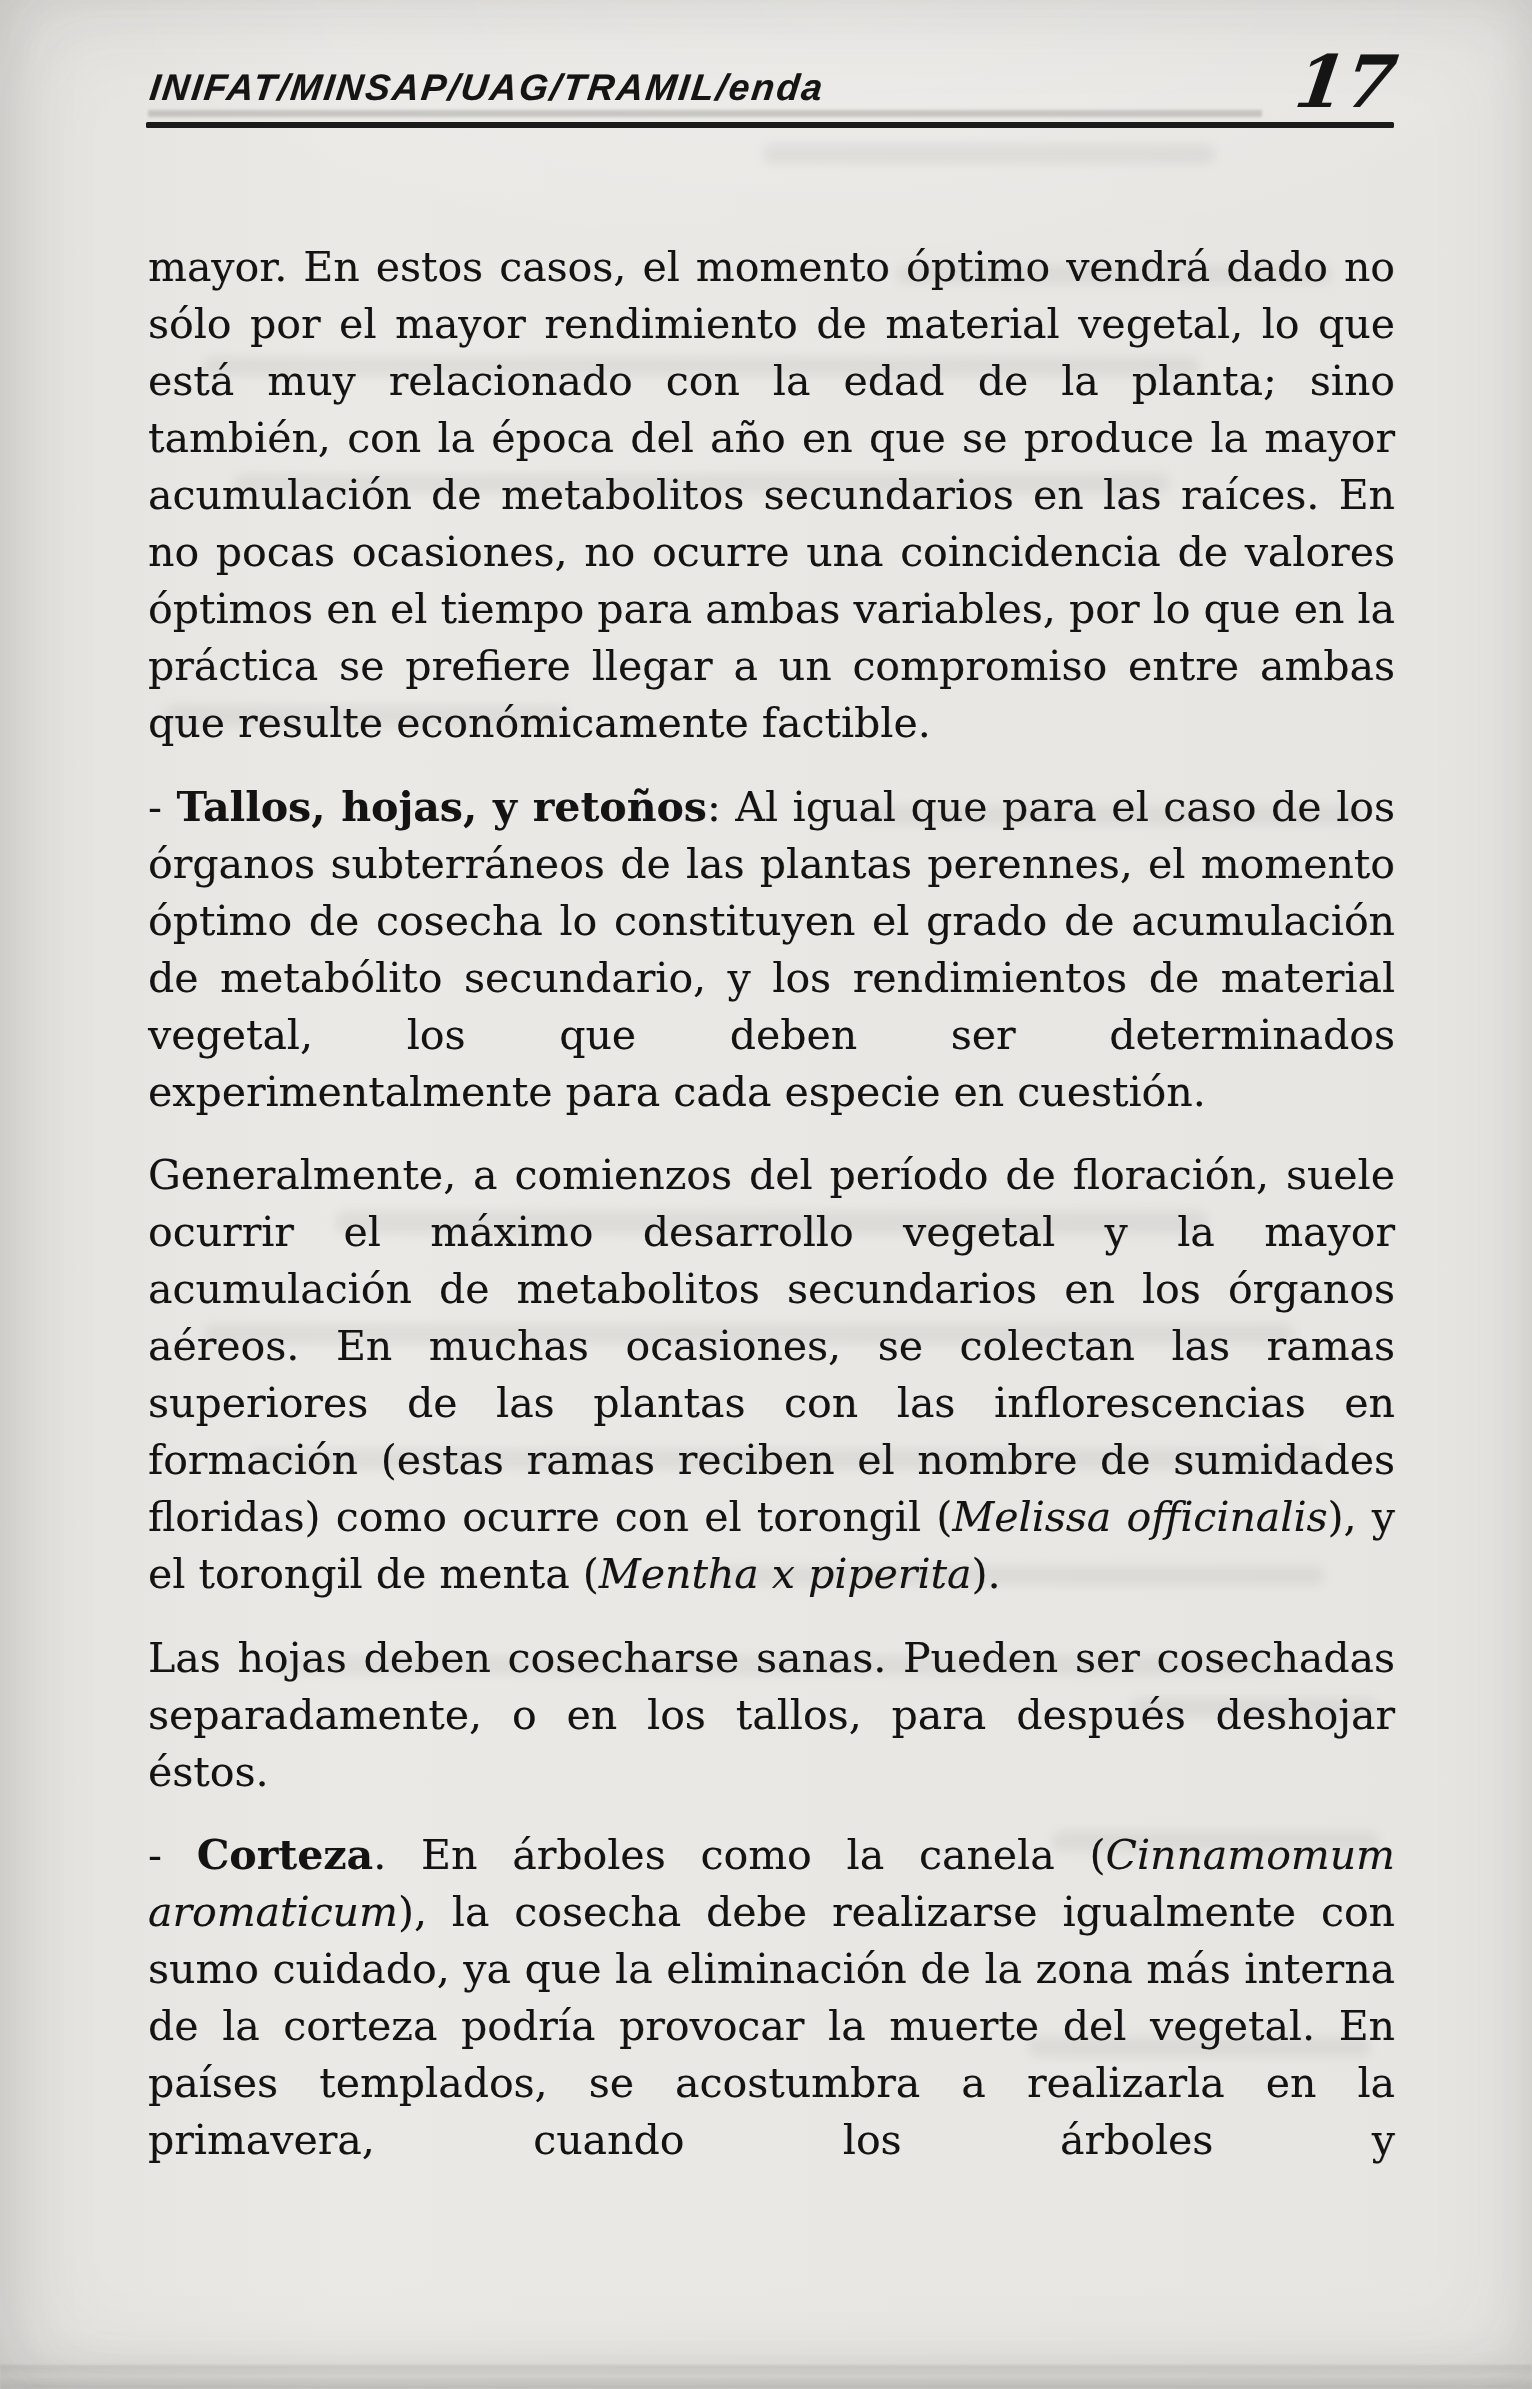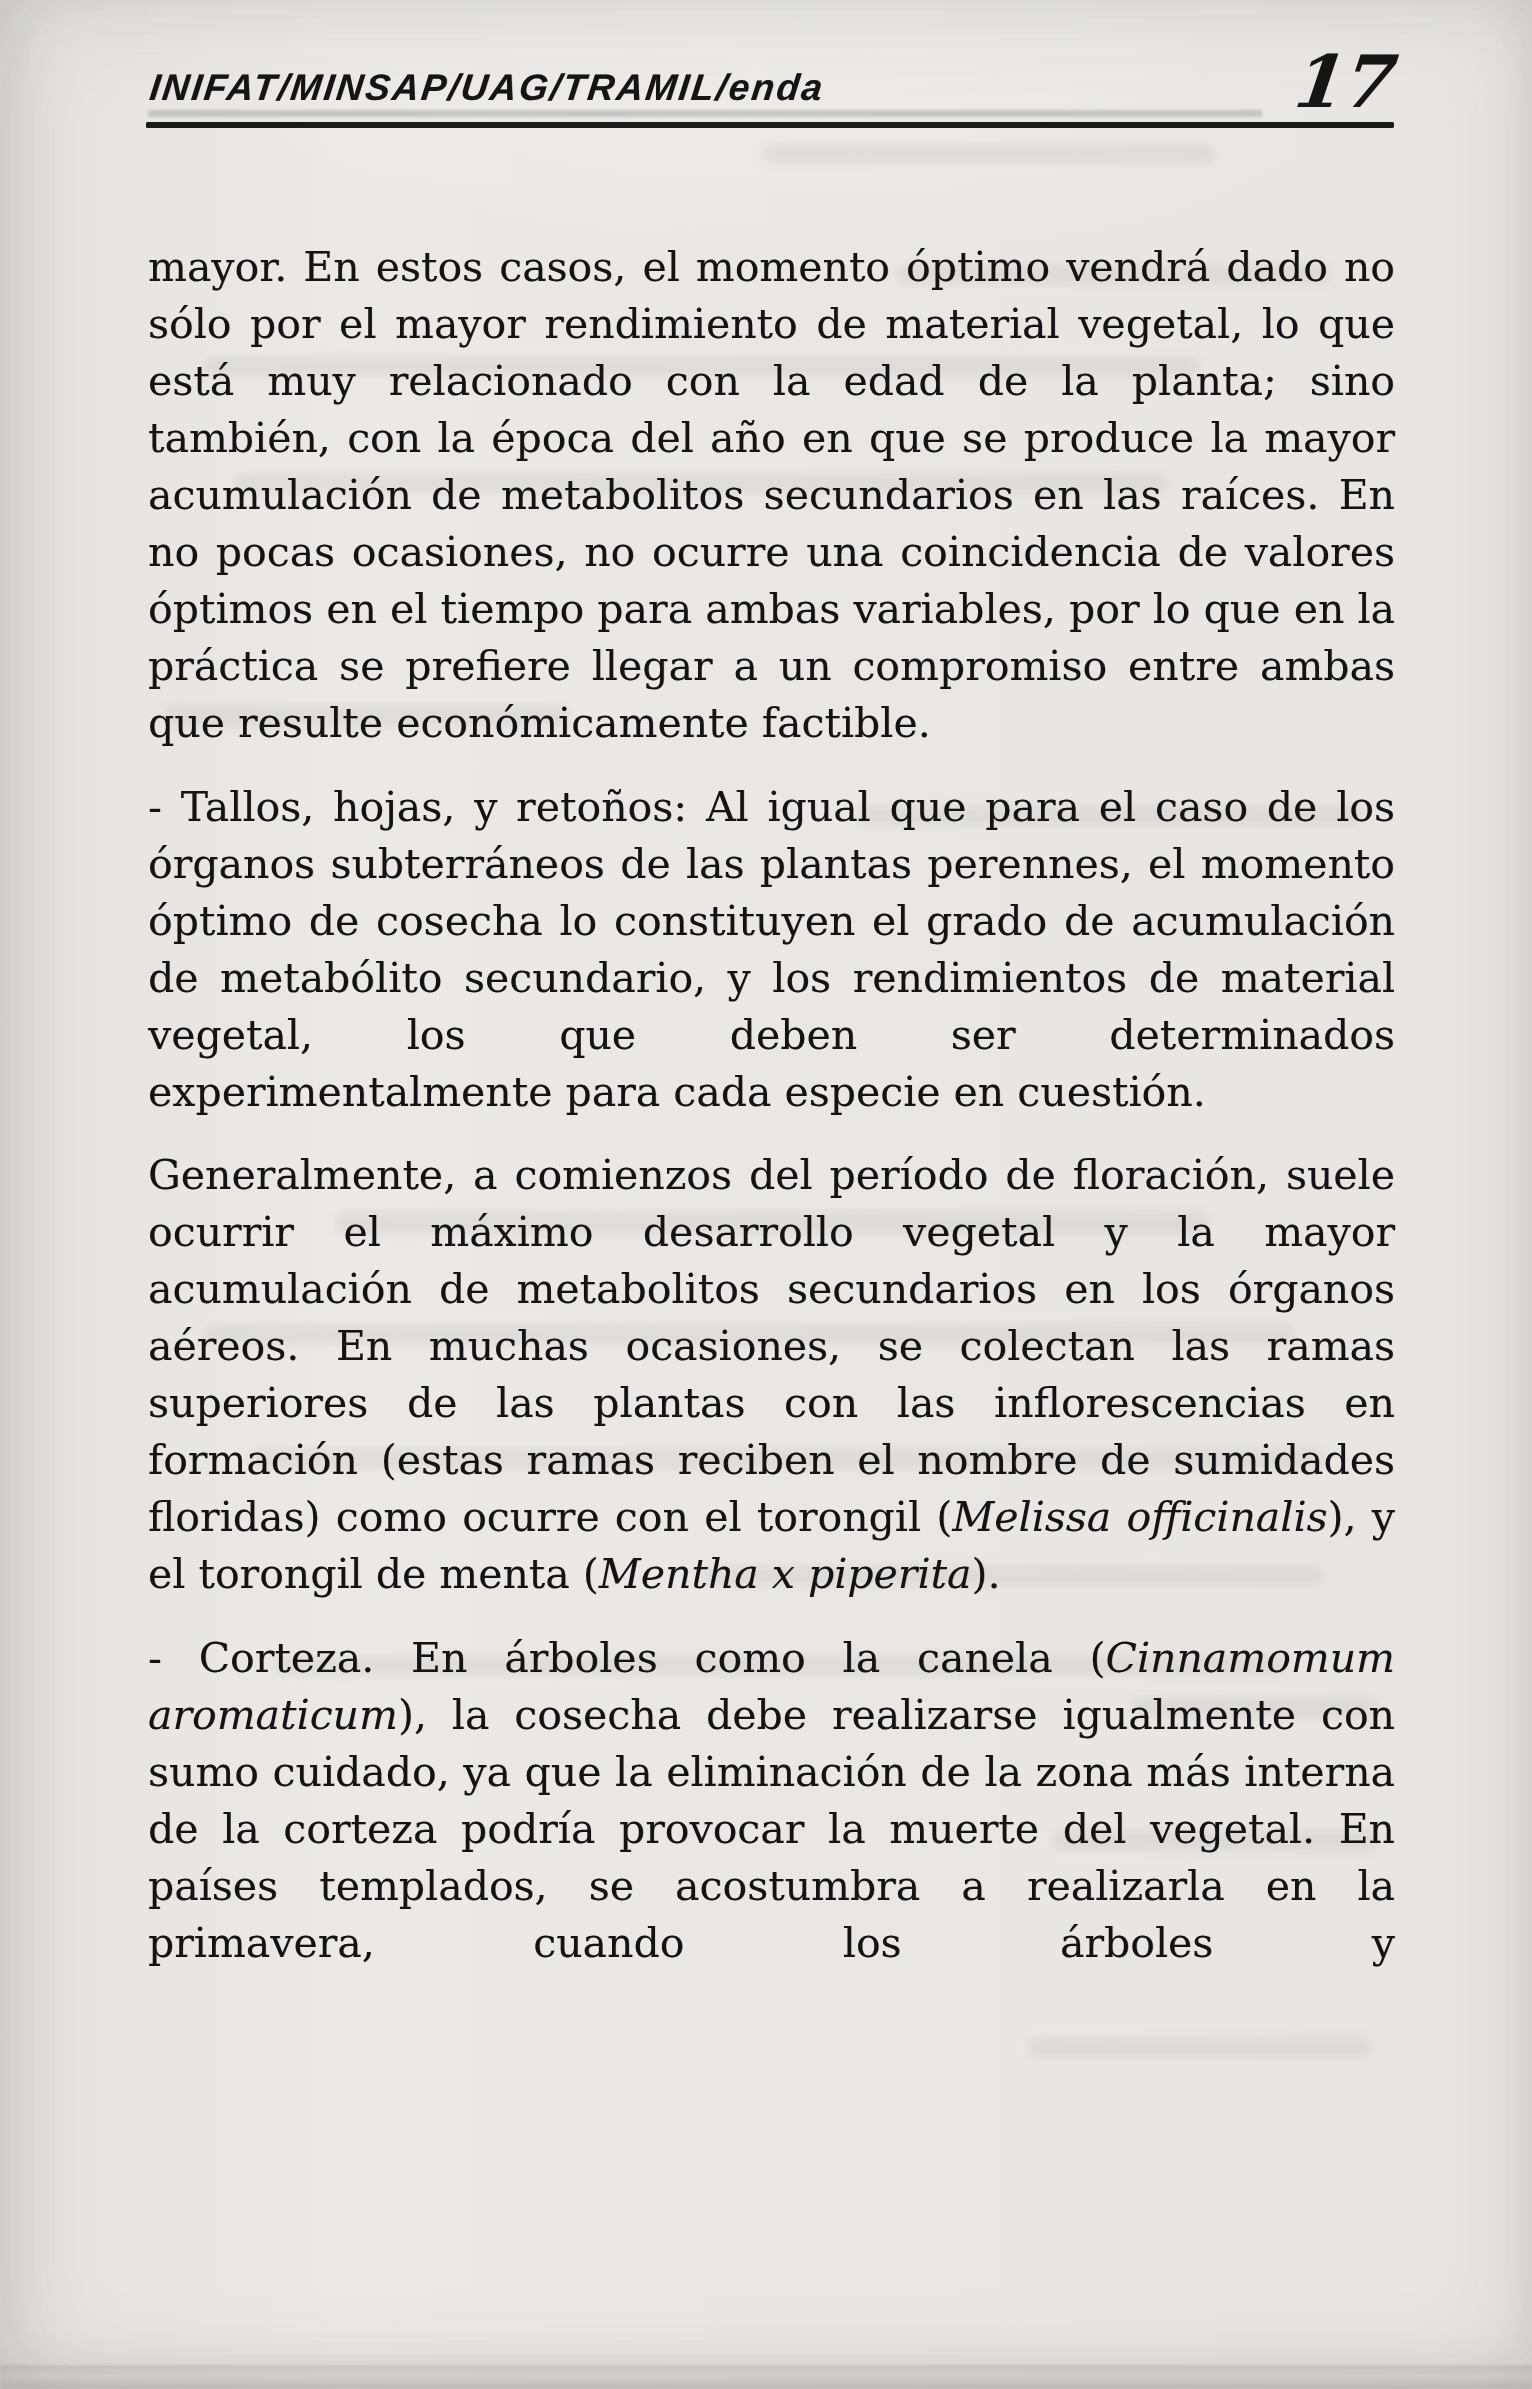--- a/index.html
+++ b/index.html
@@ -99,21 +99,21 @@
     text-align: justify;
     text-shadow: 0.4px 0.4px 0 rgba(25,25,25,0.28);
   }
   .text-body p {
     margin: 0 0 26.5px 0;
   }
   .text-body p.continues {
     text-align-last: justify;
   }
   .run-plain { font-weight: normal; font-style: normal; }
-  .run-bold { font-weight: 400; }
+  .run-bold { font-weight: 700; }
   .run-bolditalic { font-weight: 400; font-style: italic; }
 
   
   .bleed-layer {
     position: absolute;
     inset: 0;
     pointer-events: none;
   }
   .smudge {
     position: absolute;
@@ -148,19 +148,20 @@
     <div class="running-title">INIFAT/MINSAP/UAG/TRAMIL/enda</div>
     <div class="page-number">17</div>
     <div class="rule-fuzz"></div>
     <div class="header-rule"></div>
   </header>
 
   <main class="text-body">
       <p><span class="run-plain">mayor. En estos casos, el momento óptimo vendrá dado no sólo por el mayor rendimiento de material vegetal, lo que está muy relacionado con la edad de la planta; sino también, con la época del año en que se produce la mayor acumulación de metabolitos secundarios en las raíces. En no pocas ocasiones, no ocurre una coincidencia de valores óptimos en el tiempo para ambas variables, por lo que en la práctica se prefiere llegar a un compromiso entre ambas que resulte económicamente factible.</span></p>
       <p><span class="run-plain">- </span><span class="run-bold">Tallos, hojas, y retoños</span><span class="run-plain">: Al igual que para el caso de los órganos subterráneos de las plantas perennes, el momento óptimo de cosecha lo constituyen el grado de acumulación de metabólito secundario, y los rendimientos de material vegetal, los que deben ser determinados experimentalmente para cada especie en cuestión.</span></p>
       <p><span class="run-plain">Generalmente, a comienzos del período de floración, suele ocurrir el máximo desarrollo vegetal y la mayor acumulación de metabolitos secundarios en los órganos aéreos. En muchas ocasiones, se colectan las ramas superiores de las plantas con las inflorescencias en formación (estas ramas reciben el nombre de sumidades floridas) como ocurre con el torongil (</span><span class="run-bolditalic">Melissa officinalis</span><span class="run-plain">), y el torongil de menta (</span><span class="run-bolditalic">Mentha x piperita</span><span class="run-plain">).</span></p>
+      <p><span class="run-plain">Las hojas deben cosecharse sanas. Pueden ser cosechadas separadamente, o en los tallos, para después deshojar éstos.</span></p>
       <p class="continues"><span class="run-plain">- </span><span class="run-bold">Corteza</span><span class="run-plain">. En árboles como la canela (</span><span class="run-bolditalic">Cinnamomum aromaticum</span><span class="run-plain">), la cosecha debe realizarse igualmente con sumo cuidado, ya que la eliminación de la zona más interna de la corteza podría provocar la muerte del vegetal. En países templados, se acostumbra a realizarla en la primavera, cuando los árboles y</span></p>
     </main>
 
   <div class="bottom-band"></div>
   <div class="vignette"></div>
 </div>
 
 
 </body></html>

